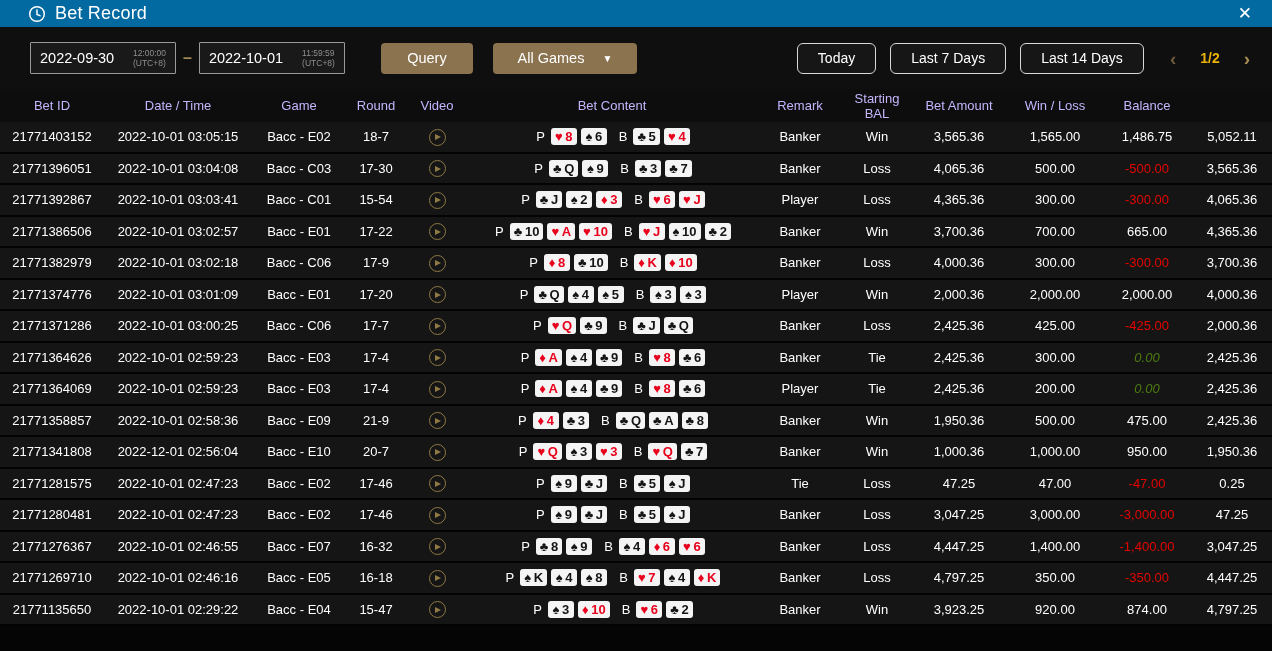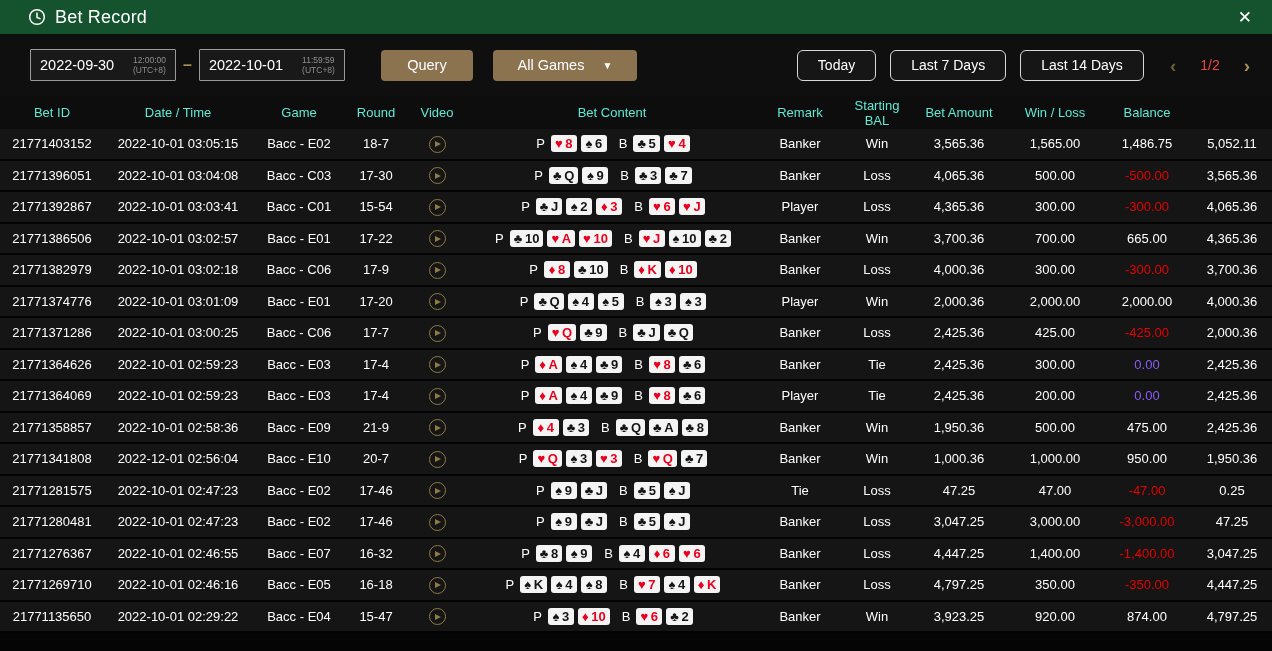--- a/index.html
+++ b/index.html
@@ -1,21 +1,21 @@
 <!DOCTYPE html>
 <html><head>
 <meta charset="utf-8">
 <style>
   * { margin:0; padding:0; box-sizing:border-box; }
   html,body { width:1272px; height:651px; overflow:hidden; }
   body { background:#000; font-family:"Liberation Sans", sans-serif; }
   .app { width:1272px; height:651px; background:#0f0f0f; position:relative; display:flex; flex-direction:column; }
 
   
-  .topbar { height:34px; background:#14532d; display:flex; align-items:center; padding:0 20px 0 28px; flex:0 0 auto; }
+  .topbar { height:27px; background:#0369a1; display:flex; align-items:center; padding:0 20px 0 28px; flex:0 0 auto; }
   .clock-wrap { display:inline-flex; margin-right:9px; }
   .title { color:#fff; font-size:18px; letter-spacing:.2px; }
   .close { margin-left:auto; color:#fff; font-size:17px; cursor:pointer; line-height:1; }
 
   
   .filterbar { height:62px; display:flex; align-items:center; padding:0 22px 0 30px; flex:0 0 auto; }
   .datebox { width:146px; height:32px; border:1px solid #9a9a9a; border-radius:1px; background:#191919;
              display:flex; align-items:center; justify-content:space-between; padding:8px 9px; cursor:pointer; }
   .datebox .date { color:#fff; font-size:14.5px; }
   .datebox .tstack { font-size:8.5px; color:#8f8f8f; line-height:1.2; }
@@ -26,42 +26,42 @@
   .query { width:92px; margin-left:36px; }
   .dropdown { width:144px; margin-left:20px; display:inline-flex; align-items:center; justify-content:center; gap:18px; }
   .caret { font-size:10px; color:#fff; }
   .spacer { flex:1; }
   .outline { background:#161616; border:1px solid #d8d8d8; border-radius:6px; height:31px; padding:4px 20px;
              color:#fff; font-size:14px; margin-left:14px; cursor:pointer; }
   .pager { display:flex; align-items:center; margin-left:26px; gap:24px; }
   .chev { font-size:19px; font-weight:bold; cursor:pointer; line-height:1; }
   .chev.prev { color:#6f5d3c; }
   .chev.next { color:#a98e55; }
-  .pageind { color:#ef4444; font-size:14px; font-weight:normal; }
+  .pageind { color:#eab308; font-size:14px; font-weight:bold; }
 
   
   .grid { display:grid; grid-template-columns:104px 148px 94px 60px 62px 288px 88px 66px 98px 94px 90px 1fr; align-items:center; }
   .thead { height:33px; flex:0 0 auto; background:#0d0d0d; }
-  .th { text-align:center; color:#5eead4; font-size:13px; }
+  .th { text-align:center; color:#c4b5fd; font-size:13px; }
   .tbody { flex:0 0 auto; }
   .row { height:31.5px; background:#151515; border-bottom:2px solid #030303; }
   .cell { text-align:center; color:#fff; font-size:13px; white-space:nowrap; }
   .result { display:flex; justify-content:center; align-items:center; gap:4px; }
   .pb { color:#fff; font-size:13px; margin:0 2px; }
   .pb.b { margin-left:8px; }
   .card { background:#f4f4f4; border-radius:3px; padding:1px 4px; font-weight:bold; font-size:13px;
           display:inline-block; min-width:26px; text-align:center; }
   .card.red { color:#e8001c; }
   .card.blk { color:#141414; }
   .play { width:17px; height:17px; border:1.5px solid #8f7a45; border-radius:50%;
           display:inline-flex; align-items:center; justify-content:center; cursor:pointer; }
   .tri { width:0; height:0; border-left:6px solid #8f7a45; border-top:3.5px solid transparent;
          border-bottom:3.5px solid transparent; margin-left:2px; }
   .neg { color:#e60000; }
-  .zero { color:#8b5cf6; }
+  .zero { color:#4d7c0f;font-style:italic; }
   .bottom { flex:1; background:#050505; }
 </style>
 </head>
 <body>
 
 <div class="app">
 
   <div class="topbar">
     <span class="clock-wrap">
       <svg width="18" height="18" viewBox="0 0 18 18">

